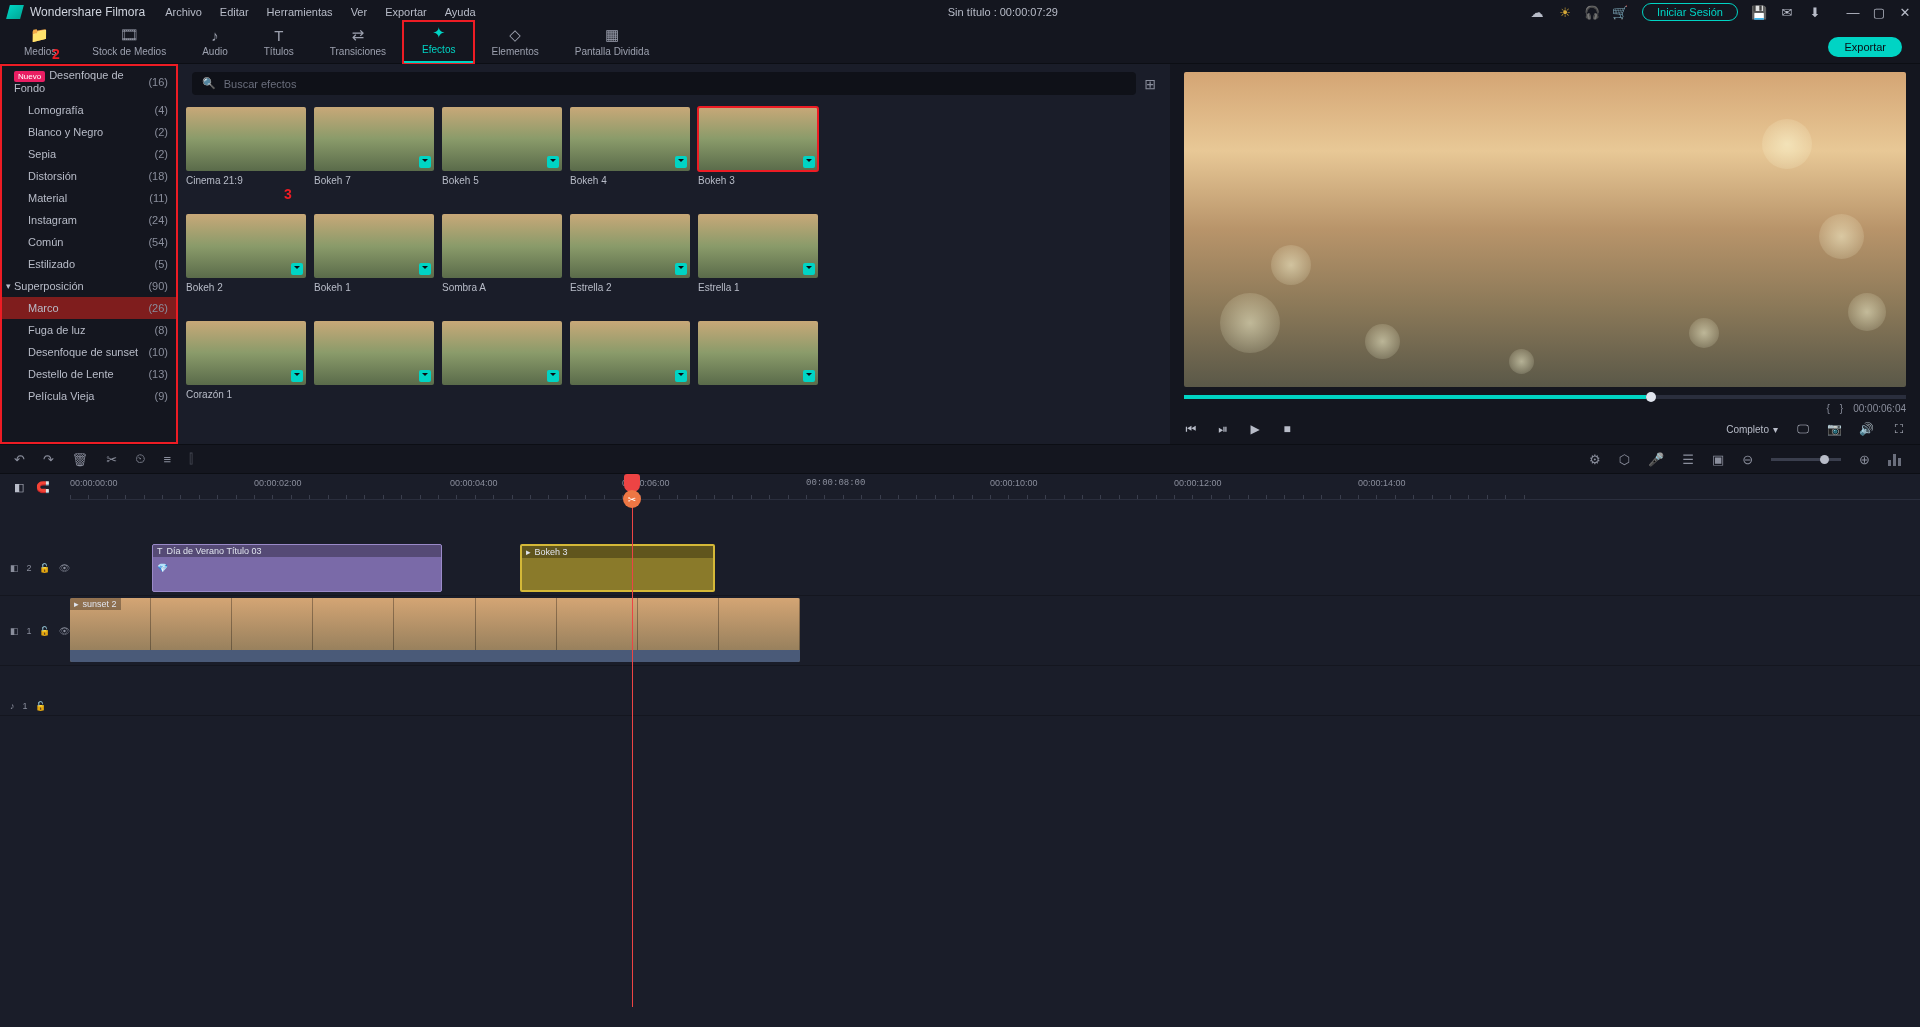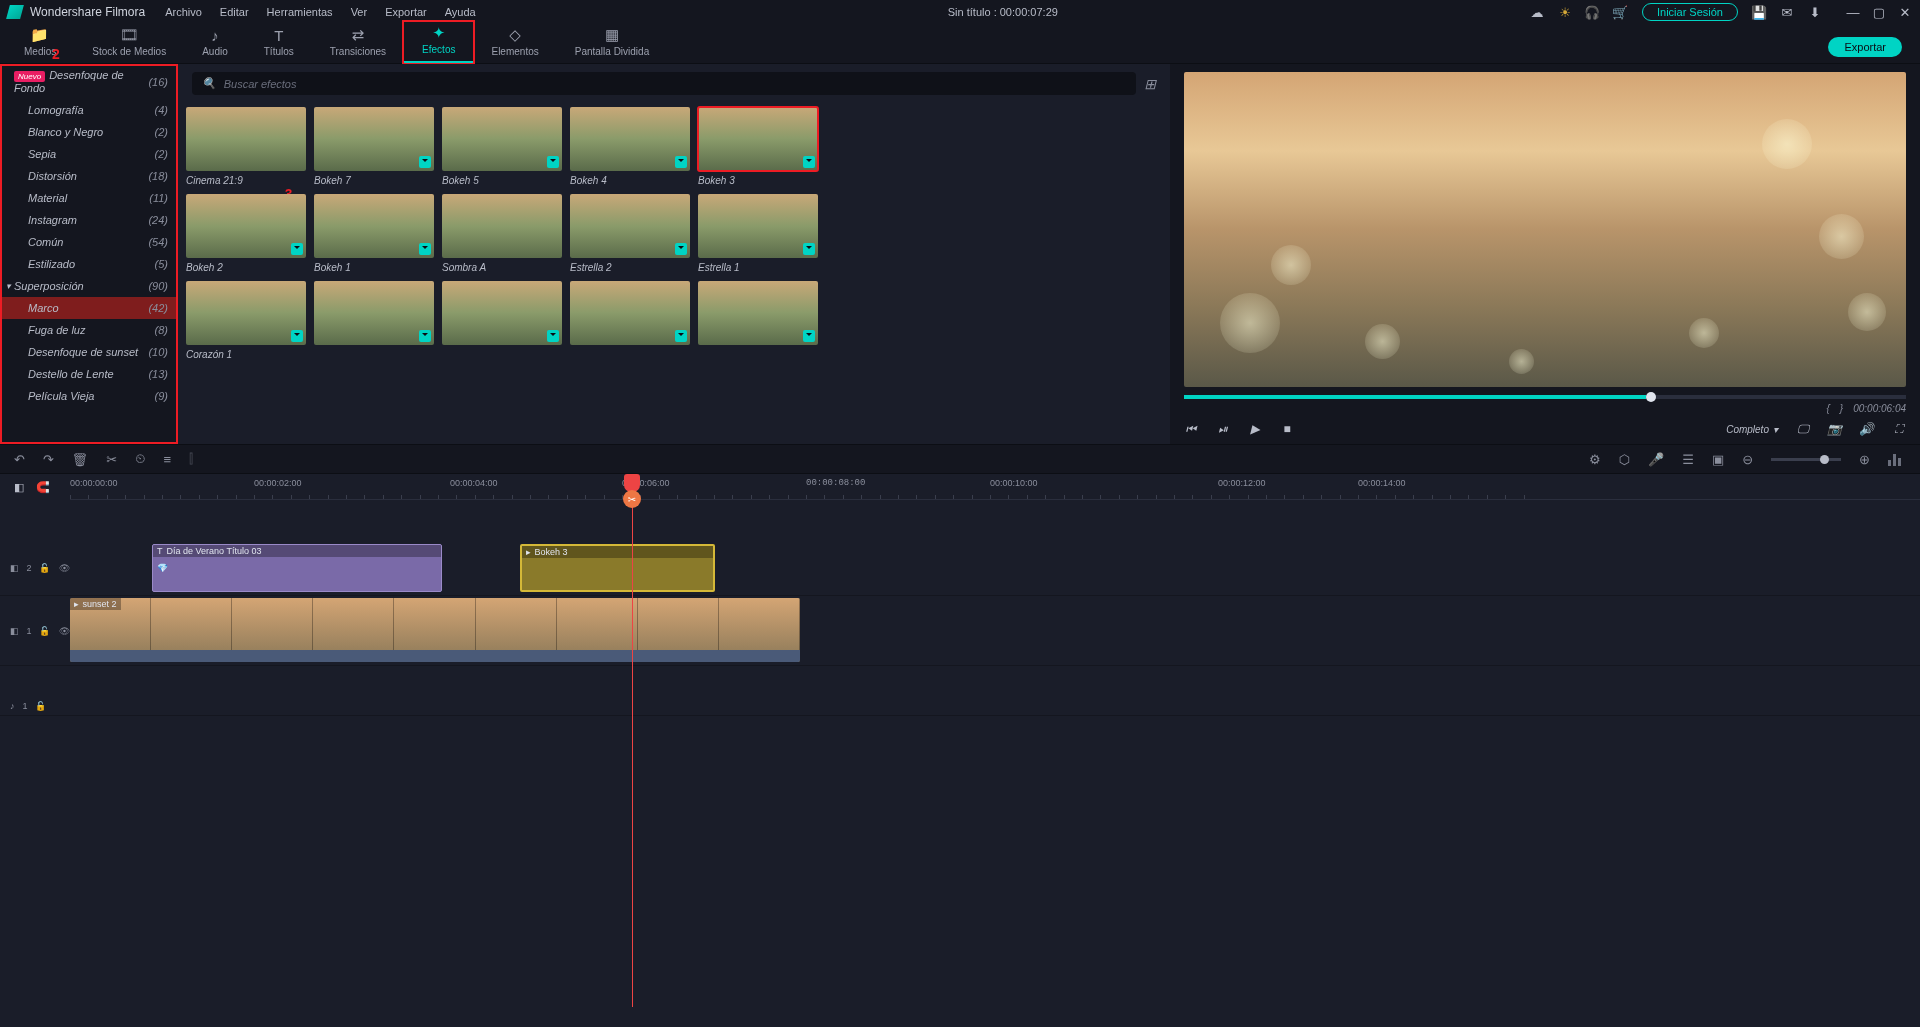--- a/index.html
+++ b/index.html
@@ -20,35 +20,35 @@
 
 .maintabs { height:40px; background:#14161f; display:flex; align-items:flex-end; padding:0 0 0 6px; border-bottom:1px solid #0c0e14;}
 .mtab { display:flex; flex-direction:column; align-items:center; padding:2px 18px 6px; color:#9ca0ae; font-size:10px; cursor:pointer; }
 .mtab-icon { font-size:15px; margin-bottom:2px; }
 .mtab.active { color:#00d4c4; border-bottom:2px solid #00d4c4; }
 .mtab.hl { outline:2px solid #ed1c24; }
 .export-btn { margin-left:auto; margin-right:18px; margin-bottom:6px; background:#00d4c4; color:#0a0c14; padding:4px 16px; border-radius:13px; font-size:11px; font-weight:500;}
 .anno { position:absolute; color:#ed1c24; font-weight:bold; font-size:14px; }
 
 
-.midrow { display:flex; height:380px;font-style:italic; }
+.midrow { display:flex; height:380px; }
 .leftcol { width:178px; background:#14161f; overflow:hidden; position:relative;}
 .leftcol.hl { outline:2px solid #ed1c24; outline-offset:-2px;}
 .cat { display:flex; align-items:center; padding:5px 10px 5px 28px; font-size:11px; color:#b8bcc8; justify-content:space-between;}
 .cat.sel { background:#7f1d1d; }
 .cat.top { padding-left:14px;}
 .cat .chev { position:absolute; left:6px; font-size:9px;}
 .nuevo { background:#e91e63; color:#fff; font-size:8px; padding:1px 4px; border-radius:2px; margin-right:4px; display:inline-block;}
 .cat .cnt { color:#8a8e9c;}
 
 .effgrid-wrap { flex:1; background:#1a1d29; display:flex; flex-direction:column; }
 .searchrow { display:flex; align-items:center; padding:8px 14px; gap:8px; }
 .searchbox { flex:1; background:#0f1118; border-radius:4px; padding:5px 10px; display:flex; align-items:center; gap:8px; color:#6a6e7c; font-size:11px;}
 .grid-toggle { color:#8a8e9c; font-size:14px;}
-.effgrid { flex:1; overflow:auto; padding:4px 0 0 8px; display:grid; grid-template-columns:repeat(5,120px); gap:8px 8px; align-content:start;}
+.effgrid { flex:1; overflow:auto; padding:4px 0 0 8px; display:grid; grid-template-columns:repeat(5,120px); gap:28px 8px; align-content:start;}
 .effitem { width:120px; }
 .effthumb { width:120px; height:64px; background:linear-gradient(180deg,#c8a878 0%,#8a9b6a 50%,#5a6b4a 100%); border-radius:2px; position:relative; overflow:hidden;}
 .effthumb.sel { outline:2px solid #ed1c24; outline-offset:-1px;}
 .effthumb .dl { position:absolute; right:3px; bottom:3px; width:12px; height:12px; background:#00d4c4; border-radius:2px;}
 .effthumb .dl::after { content:""; position:absolute; left:3px; top:3px; border:3px solid transparent; border-top-color:#0a0c14;}
 .effname { font-size:10px; color:#b8bcc8; margin-top:4px; }
 
 .preview { width:750px; background:#14161f; display:flex; flex-direction:column; padding:0 14px;}
 .pv-canvas { flex:1; background:linear-gradient(180deg,#d4a574 0%,#e8c896 25%,#b8946a 50%,#8a7858 75%,#5a5848 100%); margin:8px 0 4px; position:relative; border-radius:2px; overflow:hidden;}
 .pv-bokeh { position:absolute; border-radius:50%; background:radial-gradient(circle,rgba(255,255,220,0.5),rgba(255,255,220,0)); }
@@ -208,21 +208,21 @@
             <span>Estilizado</span>
             <span class="cnt">(5)</span>
           </div>
           <div class="cat top">
             <span class="chev">▾</span>
             <span>Superposición</span>
             <span class="cnt">(90)</span>
           </div>
           <div class="cat sel">
             <span>Marco</span>
-            <span class="cnt">(42)</span>
+            <span class="cnt">(26)</span>
           </div>
           <div class="cat">
             <span>Fuga de luz</span>
             <span class="cnt">(8)</span>
           </div>
           <div class="cat">
             <span>Desenfoque de sunset</span>
             <span class="cnt">(10)</span>
           </div>
           <div class="cat">
@@ -465,21 +465,21 @@
           <div class="tick" style="left: 920px;"></div>
           <div class="tick" style="left: 938.4px;"></div>
           <div class="tick" style="left: 956.8px;"></div>
           <div class="tick" style="left: 975.2px;"></div>
           <div class="tick" style="left: 993.6px;"></div>
           <div class="tick" style="left: 1012px;"></div>
           <div class="tick" style="left: 1030.4px;"></div>
           <div class="tick" style="left: 1048.8px;"></div>
           <div class="tick" style="left: 1067.2px;"></div>
           <div class="tick" style="left: 1085.6px;"></div>
-          <div class="rmark" style="left: 1148px;">00:00:12:00</div>
+          <div class="rmark" style="left: 1104px;">00:00:12:00</div>
           <div class="tick" style="left: 1104px;"></div>
           <div class="tick" style="left: 1122.4px;"></div>
           <div class="tick" style="left: 1140.8px;"></div>
           <div class="tick" style="left: 1159.2px;"></div>
           <div class="tick" style="left: 1177.6px;"></div>
           <div class="tick" style="left: 1196px;"></div>
           <div class="tick" style="left: 1214.4px;"></div>
           <div class="tick" style="left: 1232.8px;"></div>
           <div class="tick" style="left: 1251.2px;"></div>
           <div class="tick" style="left: 1269.6px;"></div>

